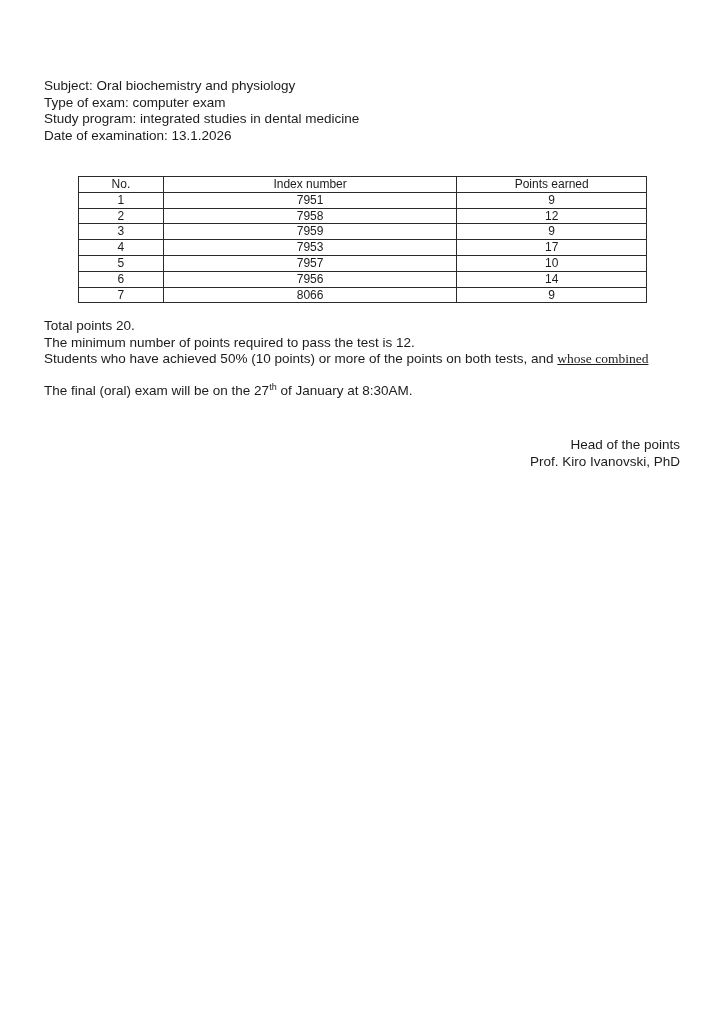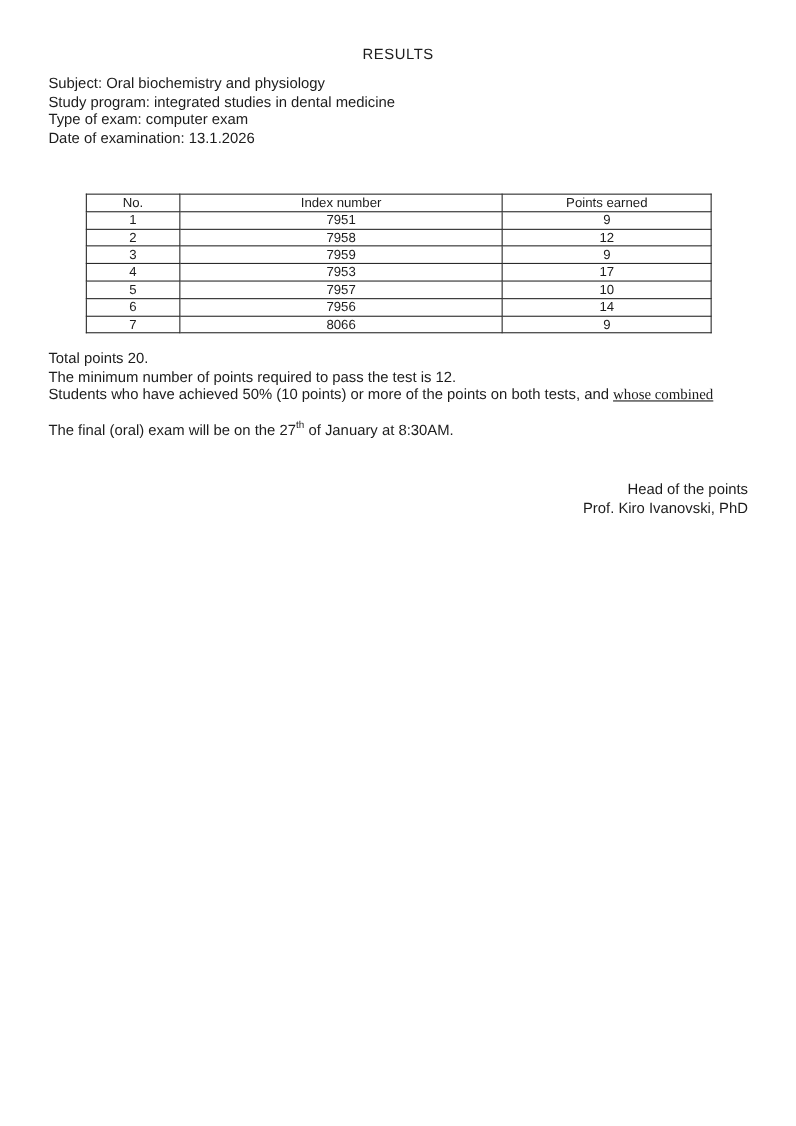--- a/index.html
+++ b/index.html
@@ -18,21 +18,21 @@
     position: absolute;
     top: 42px;
     left: 0;
     width: 100%;
     text-align: center;
     letter-spacing: 0.5px;
   }
   .info-block {
     position: absolute;
     left: 44px;
-    top: 68px;
+    top: 78px;
     line-height: 16.6px;
   }
   .results-table {
     position: absolute;
     left: 78px;
     top: 176px;
     width: 569px;
     border-collapse: collapse;
   }
   .results-table th, .results-table td {
@@ -73,26 +73,25 @@
     top: 437px;
     text-align: right;
     line-height: 16.6px;
   }
 </style>
 </head>
 <body>
 
 <div class="page">
 
-  <div class="doc-title">RESULTS</div>
 
   <div class="info-block">
     <div>Subject: Oral biochemistry and physiology</div>
+    <div>Type of exam: computer exam</div>
     <div>Study program: integrated studies in dental medicine</div>
-    <div>Type of exam: computer exam</div>
     <div>Date of examination: 13.1.2026</div>
   </div>
 
   <table class="results-table">
     <colgroup>
       <col class="col-no">
       <col class="col-index">
       <col class="col-points">
     </colgroup>
     <thead>

